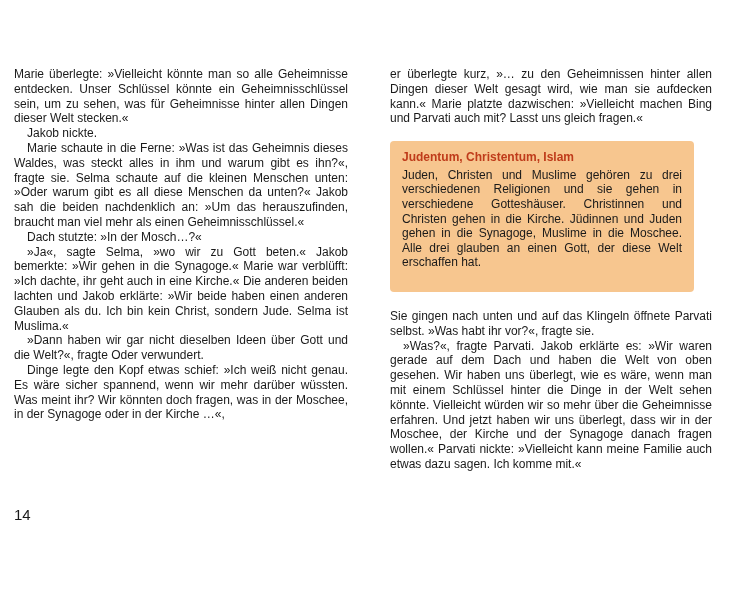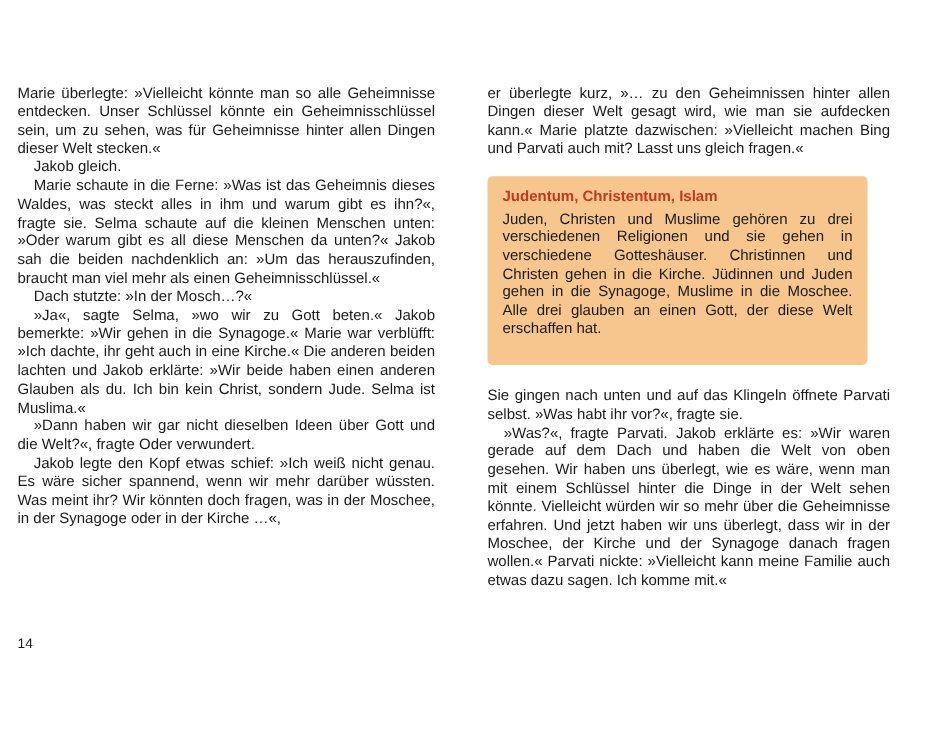--- a/index.html
+++ b/index.html
@@ -36,38 +36,38 @@
     .info-box-title {
       color: var(--box-title, #bf3b1a);
       font-weight: bold;
       margin: 0 0 3px 0;
       text-align: left;
     }
     .info-box p.para { text-indent: 0; }
     .page-number {
       position: absolute;
       top: 472px;
-      font-size: 11px;
+      font-size: 15px;
     }
     .page-number-left  { left: 14px; }
     .page-number-right { left: 390px; width: 322px; text-align: right; }
   </style>
 </head>
 <body>
 
 <div class="spread">
 
   <div class="column column-left">
     <p class="para">Marie überlegte: »Vielleicht könnte man so alle Geheimnisse entdecken. Unser Schlüssel könnte ein Geheimnisschlüssel sein, um zu sehen, was für Geheimnisse hinter allen Dingen dieser Welt stecken.«</p>
-    <p class="para indent">Jakob gleich.</p>
+    <p class="para indent">Jakob nickte.</p>
     <p class="para indent">Marie schaute in die Ferne: »Was ist das Geheimnis dieses Waldes, was steckt alles in ihm und warum gibt es ihn?«, fragte sie. Selma schaute auf die kleinen Menschen unten: »Oder warum gibt es all diese Menschen da unten?« Jakob sah die beiden nachdenklich an: »Um das herauszufinden, braucht man viel mehr als einen Geheimnisschlüssel.«</p>
     <p class="para indent">Dach stutzte: »In der Mosch…?«</p>
     <p class="para indent">»Ja«, sagte Selma, »wo wir zu Gott beten.« Jakob bemerkte: »Wir gehen in die Synagoge.« Marie war verblüfft: »Ich dachte, ihr geht auch in eine Kirche.« Die anderen beiden lachten und Jakob erklärte: »Wir beide haben einen anderen Glauben als du. Ich bin kein Christ, sondern Jude. Selma ist Muslima.«</p>
     <p class="para indent">»Dann haben wir gar nicht dieselben Ideen über Gott und die Welt?«, fragte Oder verwundert.</p>
-    <p class="para indent">Jakob legte den Kopf etwas schief: »Ich weiß nicht genau. Es wäre sicher spannend, wenn wir mehr darüber wüssten. Was meint ihr? Wir könnten doch fragen, was in der Moschee, in der Synagoge oder in der Kirche …«,</p>
+    <p class="para indent">Dinge legte den Kopf etwas schief: »Ich weiß nicht genau. Es wäre sicher spannend, wenn wir mehr darüber wüssten. Was meint ihr? Wir könnten doch fragen, was in der Moschee, in der Synagoge oder in der Kirche …«,</p>
   </div>
   <div class="page-number page-number-left">14</div>
 
   <div class="column column-right">
     <p class="para">er überlegte kurz, »… zu den Geheimnissen hinter allen Dingen dieser Welt gesagt wird, wie man sie aufdecken kann.« Marie platzte dazwischen: »Vielleicht machen Bing und Parvati auch mit? Lasst uns gleich fragen.«</p>
 
     <div class="info-box">
       <div class="info-box-title">Judentum, Christentum, Islam</div>
       <p class="para">Juden, Christen und Muslime gehören zu drei verschiedenen Religionen und sie gehen in verschiedene Gotteshäuser. Christinnen und Christen gehen in die Kirche. Jüdinnen und Juden gehen in die Synagoge, Muslime in die Moschee. Alle drei glauben an einen Gott, der diese Welt erschaffen hat.</p>
     </div>

